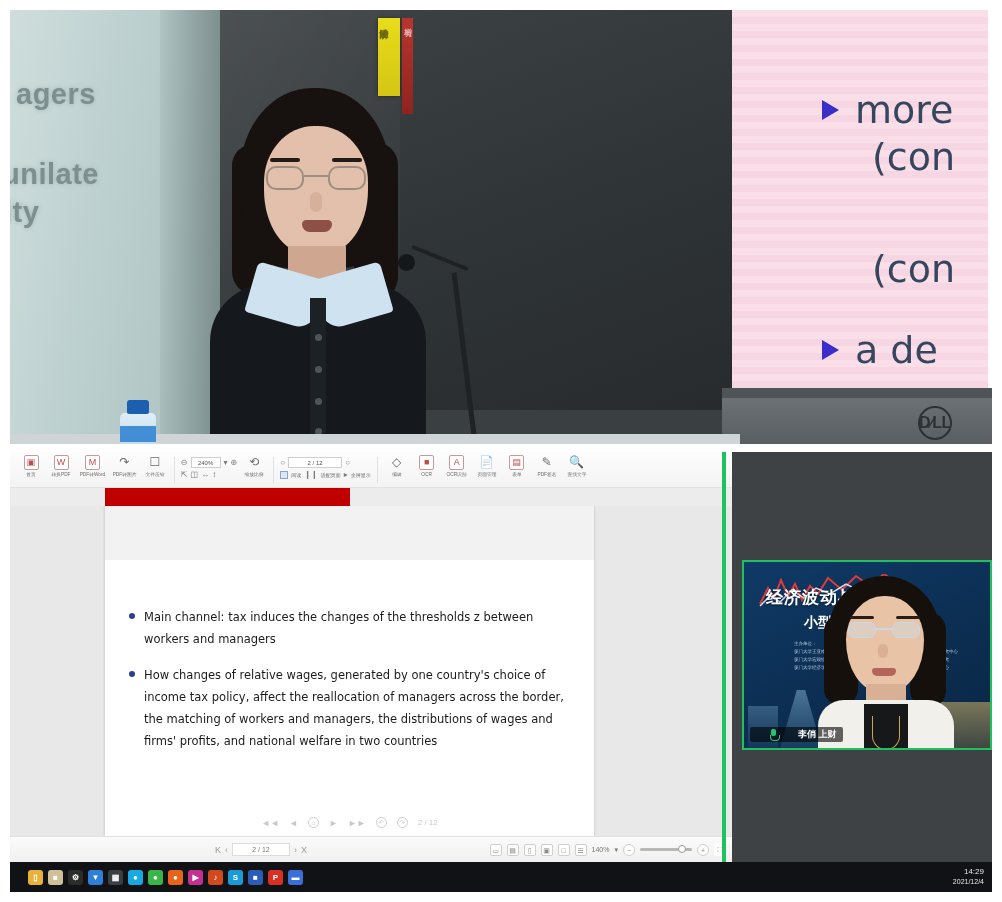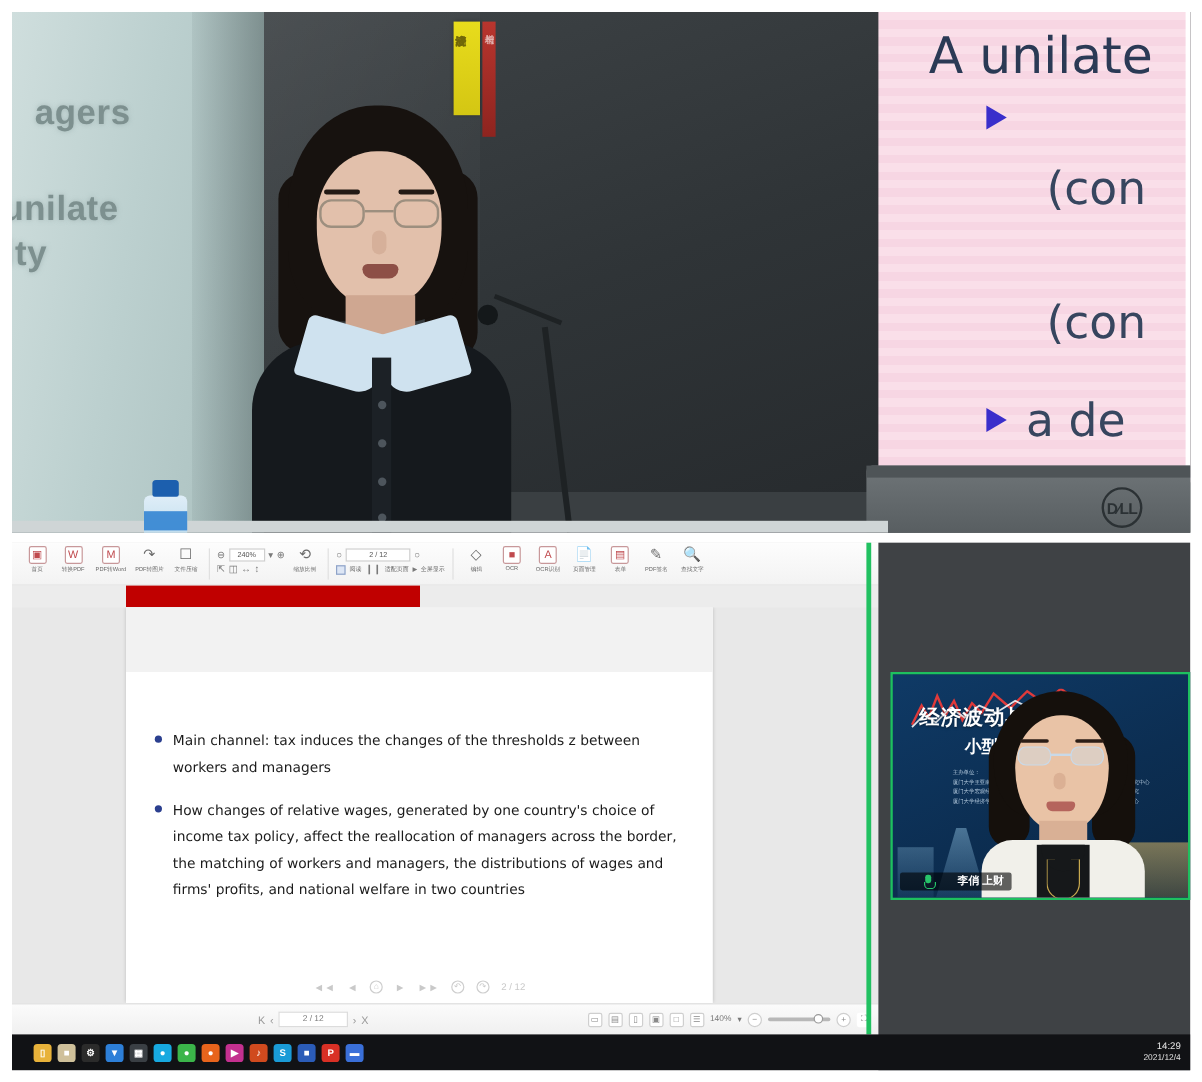--- a/index.html
+++ b/index.html
@@ -21,21 +21,21 @@
     background:linear-gradient(100deg,#cfdedd 0%,#bcd0cf 45%,#a9bfbe 100%);
   }
   .wall-left-shadow {
     position:absolute; left:150px; top:0; width:62px; height:434px;
     background:linear-gradient(90deg,rgba(120,140,140,.15),rgba(80,95,95,.55));
   }
   .wall-proj-text {
     position:absolute; color:#7d908f; font-weight:600; letter-spacing:.5px;
     text-shadow:0 0 4px rgba(140,160,160,.6); white-space:nowrap;
   }
-  .wpt1 { left:6px; top:68px; font-size:29px;margin-left:13px; }
+  .wpt1 { left:6px; top:68px; font-size:29px; }
   .wpt2 { left:-8px; top:148px; font-size:29px; }
   .wpt3 { left:-6px; top:186px; font-size:29px; }
 
   
   .board {
     position:absolute; left:210px; top:0; width:520px; height:400px;
     background:linear-gradient(160deg,#3e4346 0%,#2f3437 55%,#272b2e 100%);
   }
   .board-sheen {
     position:absolute; left:210px; top:0; width:180px; height:400px;
@@ -94,21 +94,21 @@
     border-top-left-radius:5px;
   }
   .laptop-lid {
     position:absolute; left:0; top:0; width:270px; height:10px;
     background:#4e5457;
   }
   .dell {
     position:absolute; left:196px; top:18px; width:34px; height:34px;
     border:2px solid #2b3134; border-radius:50%;
     display:flex; align-items:center; justify-content:center;
-    color:#2b3134; font-size:13px; font-weight:700; letter-spacing:-.5px;
+    color:#2b3134; font-size:16px; font-weight:700; letter-spacing:-.5px;
   }
 
   
   .person { position:absolute; left:182px; top:78px; width:250px; height:356px; }
   .hair {
     position:absolute; left:48px; top:0; width:150px; height:180px;
     background:#17120f; border-radius:72px 72px 48px 48px / 86px 86px 60px 60px;
   }
   .hair-l { position:absolute; left:40px; top:56px; width:40px; height:150px; background:#17120f; border-radius:26px 10px 22px 26px; }
   .hair-r { position:absolute; left:162px; top:54px; width:44px; height:158px; background:#17120f; border-radius:10px 26px 26px 24px; }
@@ -372,23 +372,23 @@
     <div class="board-sheen"></div>
 
     <div class="banner-y">
       <span>经济波动</span>
     </div>
     <div class="banner-r">
       <span>与增长</span>
     </div>
 
     <div class="slide-proj">
-      <div class="sp-title">A unilate</div>
       <div class="sp-row spr1">
         <div class="sp-tri"></div>
+        <div class="sp-txt">more</div>
       </div>
       <div class="sp-sub sps1">(con</div>
       <div class="sp-sub sps2">(con</div>
       <div class="sp-row spr3">
         <div class="sp-tri"></div>
         <div class="sp-txt">a de</div>
       </div>
     </div>
     <div class="proj-edge"></div>
 

